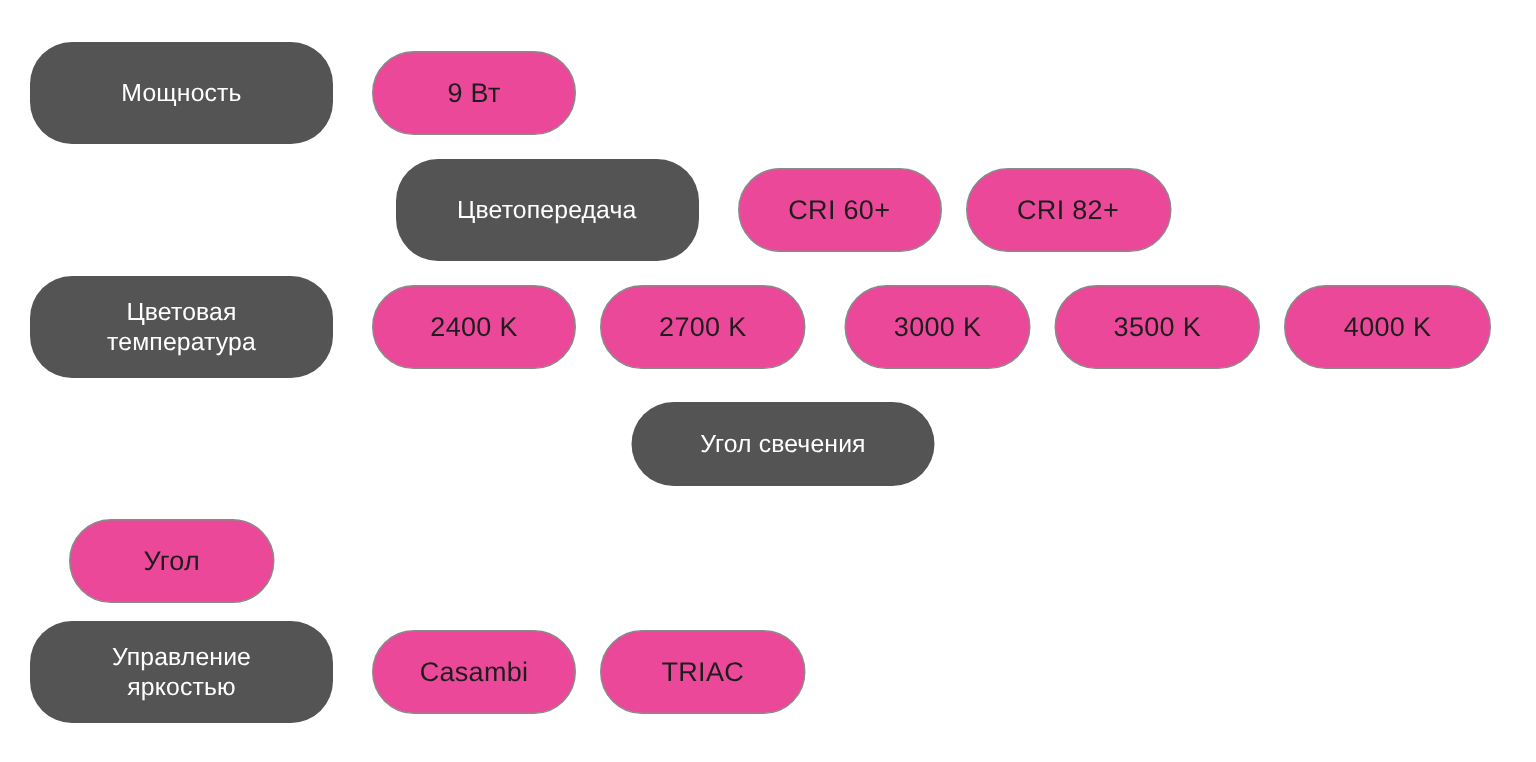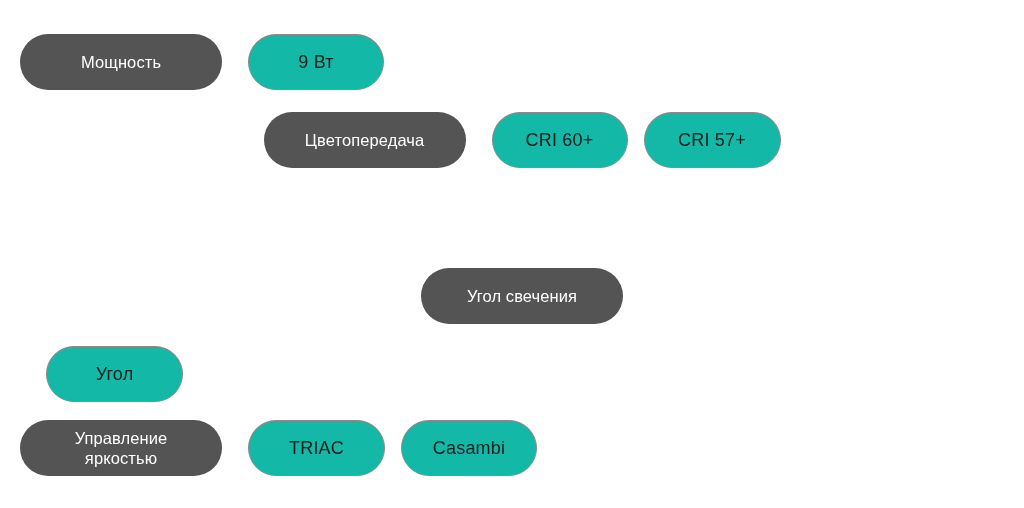--- a/index.html
+++ b/index.html
@@ -39,21 +39,21 @@
   .spec-row.r1 { top: 112px; justify-content: center; }
   .spec-row.r2 { top: 190px; }
   .spec-row.r3 { top: 268px; flex-direction: column; }
   .spec-row.r4 { top: 346px; }
   .spec-row.r5 { top: 420px; }
 
   .label-pill {
     box-sizing: border-box;
     width: 202px;
     min-width: 202px;
-    height: 56px;
+    height: 68px;
     border-radius: 28px;
     background: #545454;
     color: #ffffff;
     display: flex;
     align-items: center;
     justify-content: center;
     text-align: center;
     font-size: 16.5px;
     line-height: 20px;
     letter-spacing: 0.1px;
@@ -70,21 +70,21 @@
     display: flex;
     align-items: center;
     margin-left: 26px;
     height: 56px;
   }
 
   .value-pill {
     box-sizing: border-box;
     height: 56px;
     border-radius: 28px;
-    background: #14b8a6;
+    background: #ec4899;
     border: 1.6px solid #8a8a8a;
     color: #1d1d1d;
     display: flex;
     align-items: center;
     justify-content: center;
     font-size: 18px;
     line-height: 22px;
     letter-spacing: 0.2px;
     margin-right: 16px;
     padding: 0 6px;
@@ -115,41 +115,54 @@
       <div class="value-pill w-136">9 Вт</div>
     </div>
   </div>
 
   <div class="spec-row r1">
     <div class="label-pill">
       <span class="label-text">Цветопередача</span>
     </div>
     <div class="values">
       <div class="value-pill w-136">CRI 60+</div>
-      <div class="value-pill w-137">CRI 57+</div>
+      <div class="value-pill w-137">CRI 82+</div>
     </div>
   </div>
 
+  <div class="spec-row r2">
+    <div class="label-pill">
+      <span class="label-text">Цветовая
+температура</span>
+    </div>
+    <div class="values temp">
+      <div class="value-pill w-136">2400 K</div>
+      <div class="value-pill w-137 gap-wide">2700 K</div>
+      <div class="value-pill w-124">3000 K</div>
+      <div class="value-pill w-137">3500 K</div>
+      <div class="value-pill w-138">4000 K</div>
+    </div>
+  </div>
 
   <div class="spec-row r3">
     <div class="label-pill">
       <span class="label-text">Угол свечения</span>
     </div>
   </div>
 
   <div class="spec-row r4">
     <div class="values">
       <div class="value-pill w-137">Угол</div>
     </div>
   </div>
 
   <div class="spec-row r5">
     <div class="label-pill">
       <span class="label-text">Управление
 яркостью</span>
     </div>
     <div class="values">
+      <div class="value-pill w-136">Casambi</div>
       <div class="value-pill w-137">TRIAC</div>
-      <div class="value-pill w-136">Casambi</div>
     </div>
   </div>
 
 </div>
 
 </body></html>

